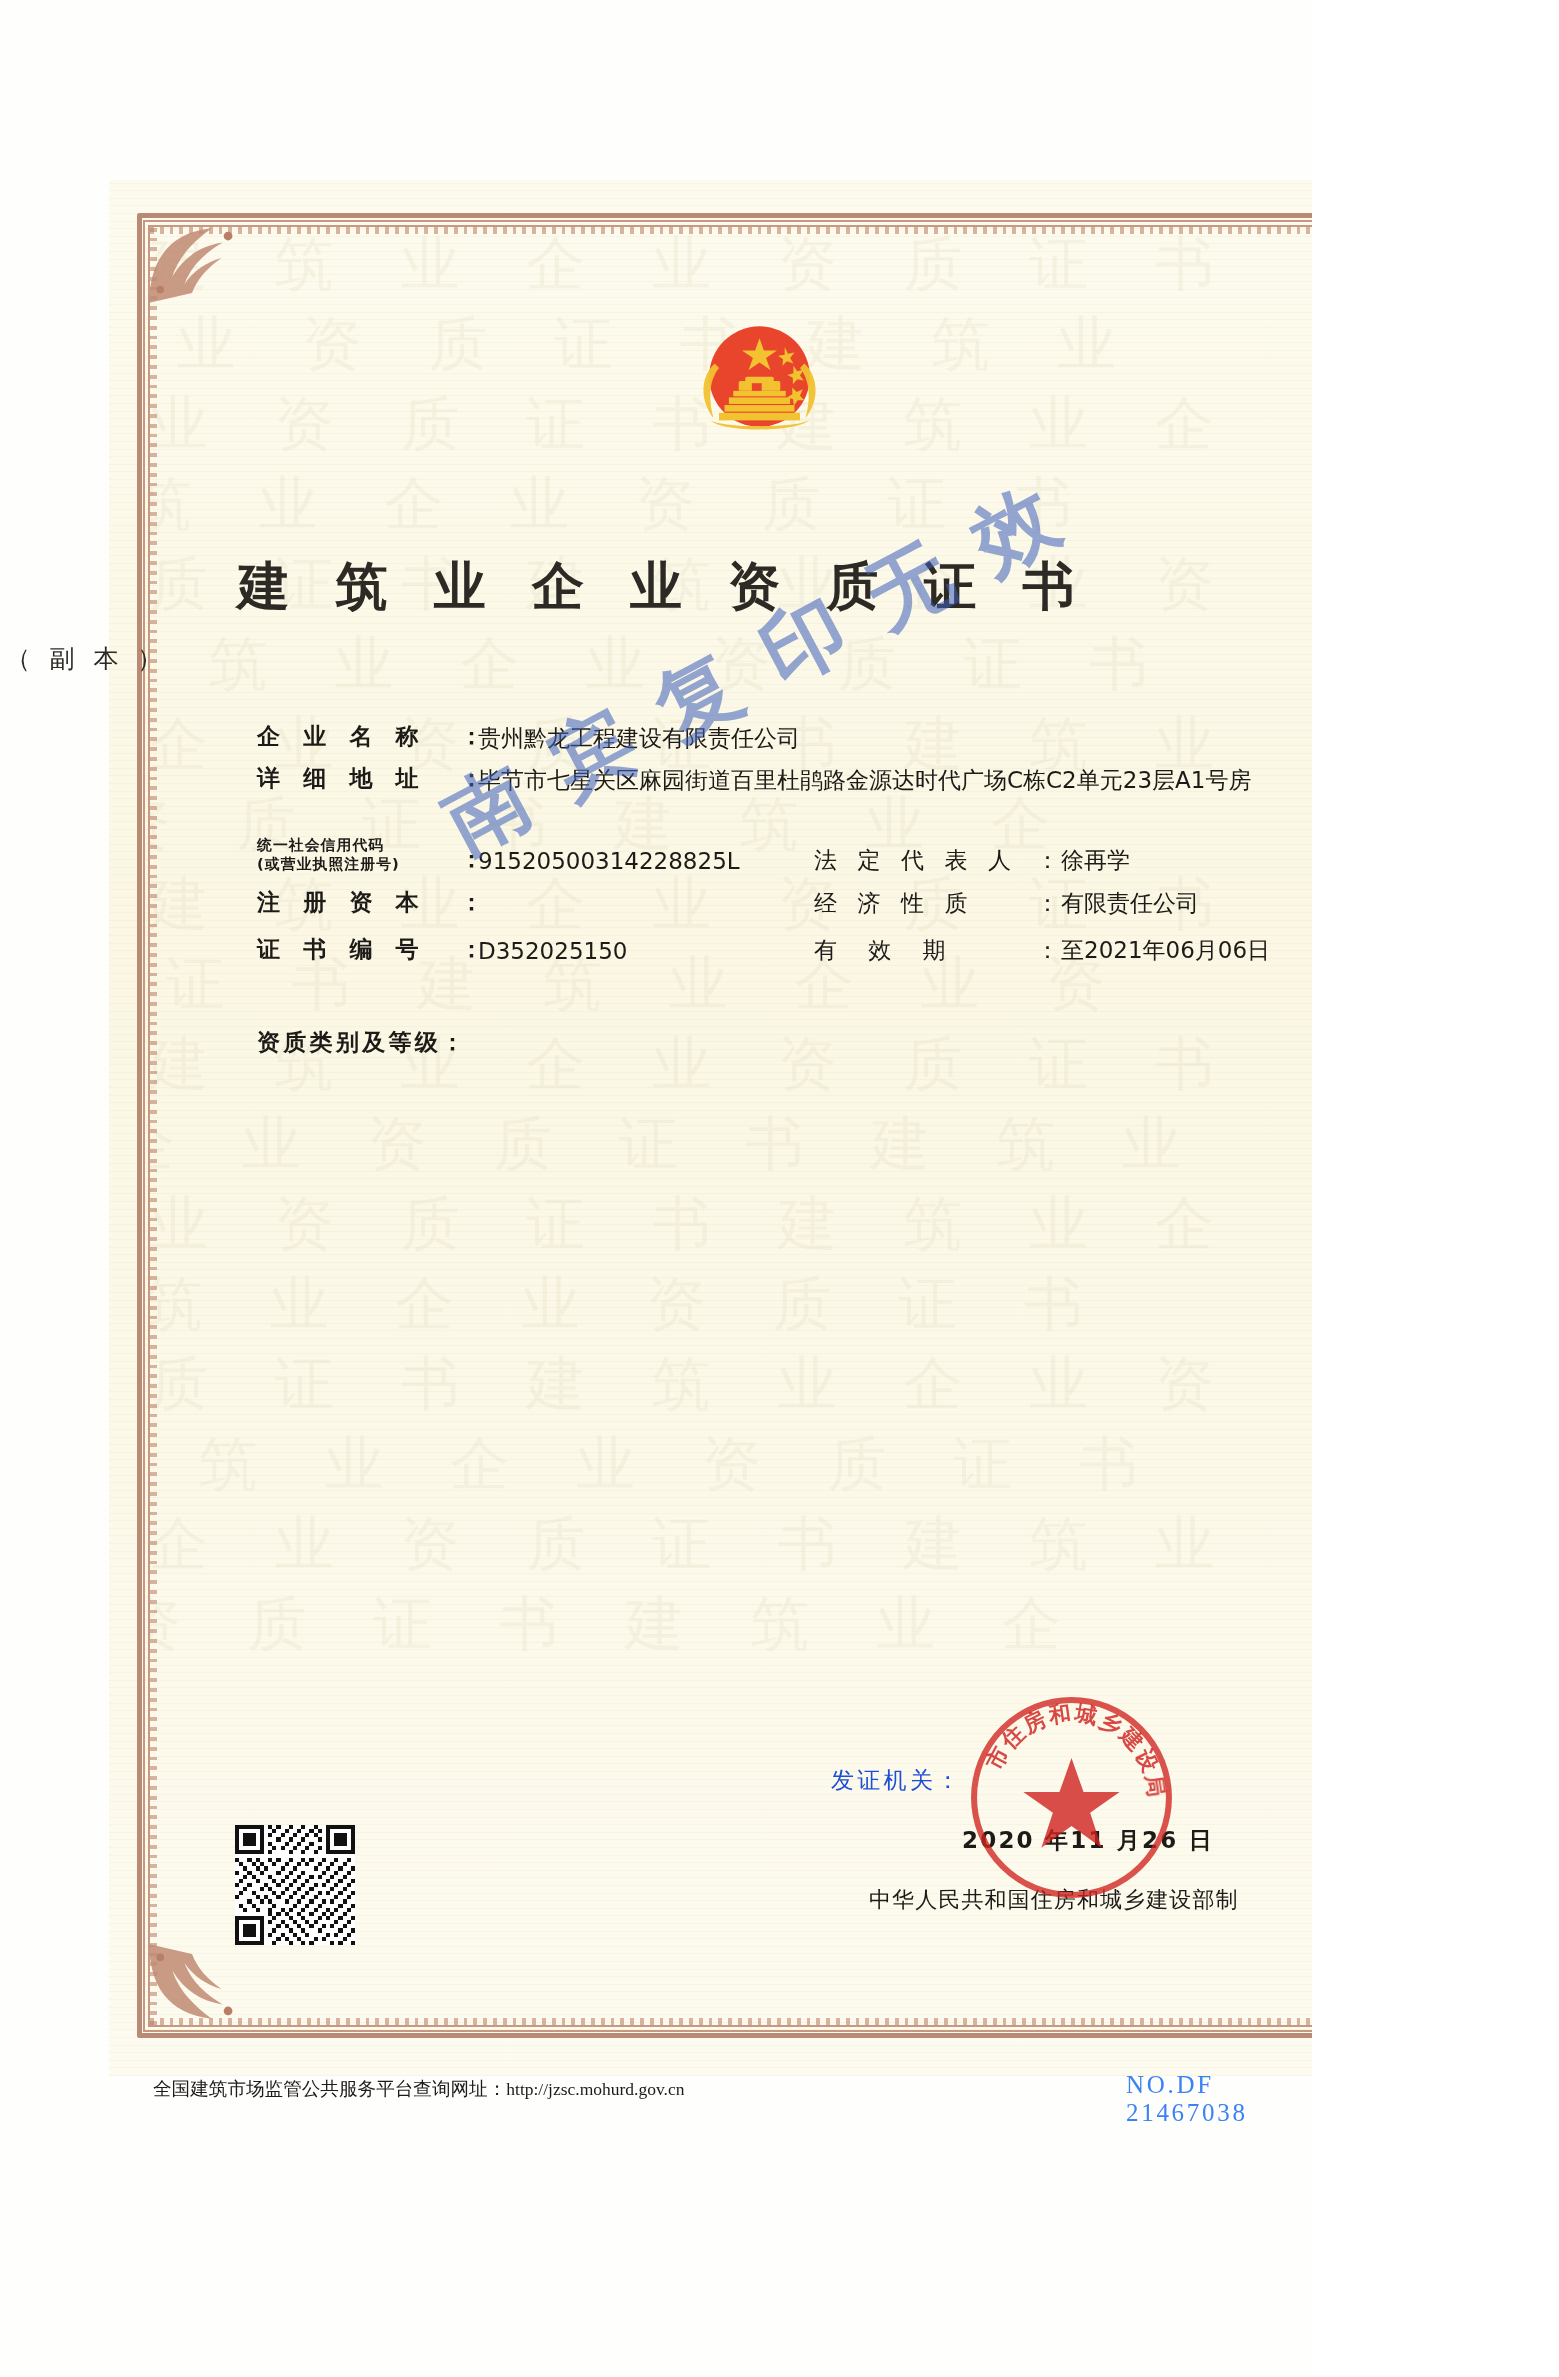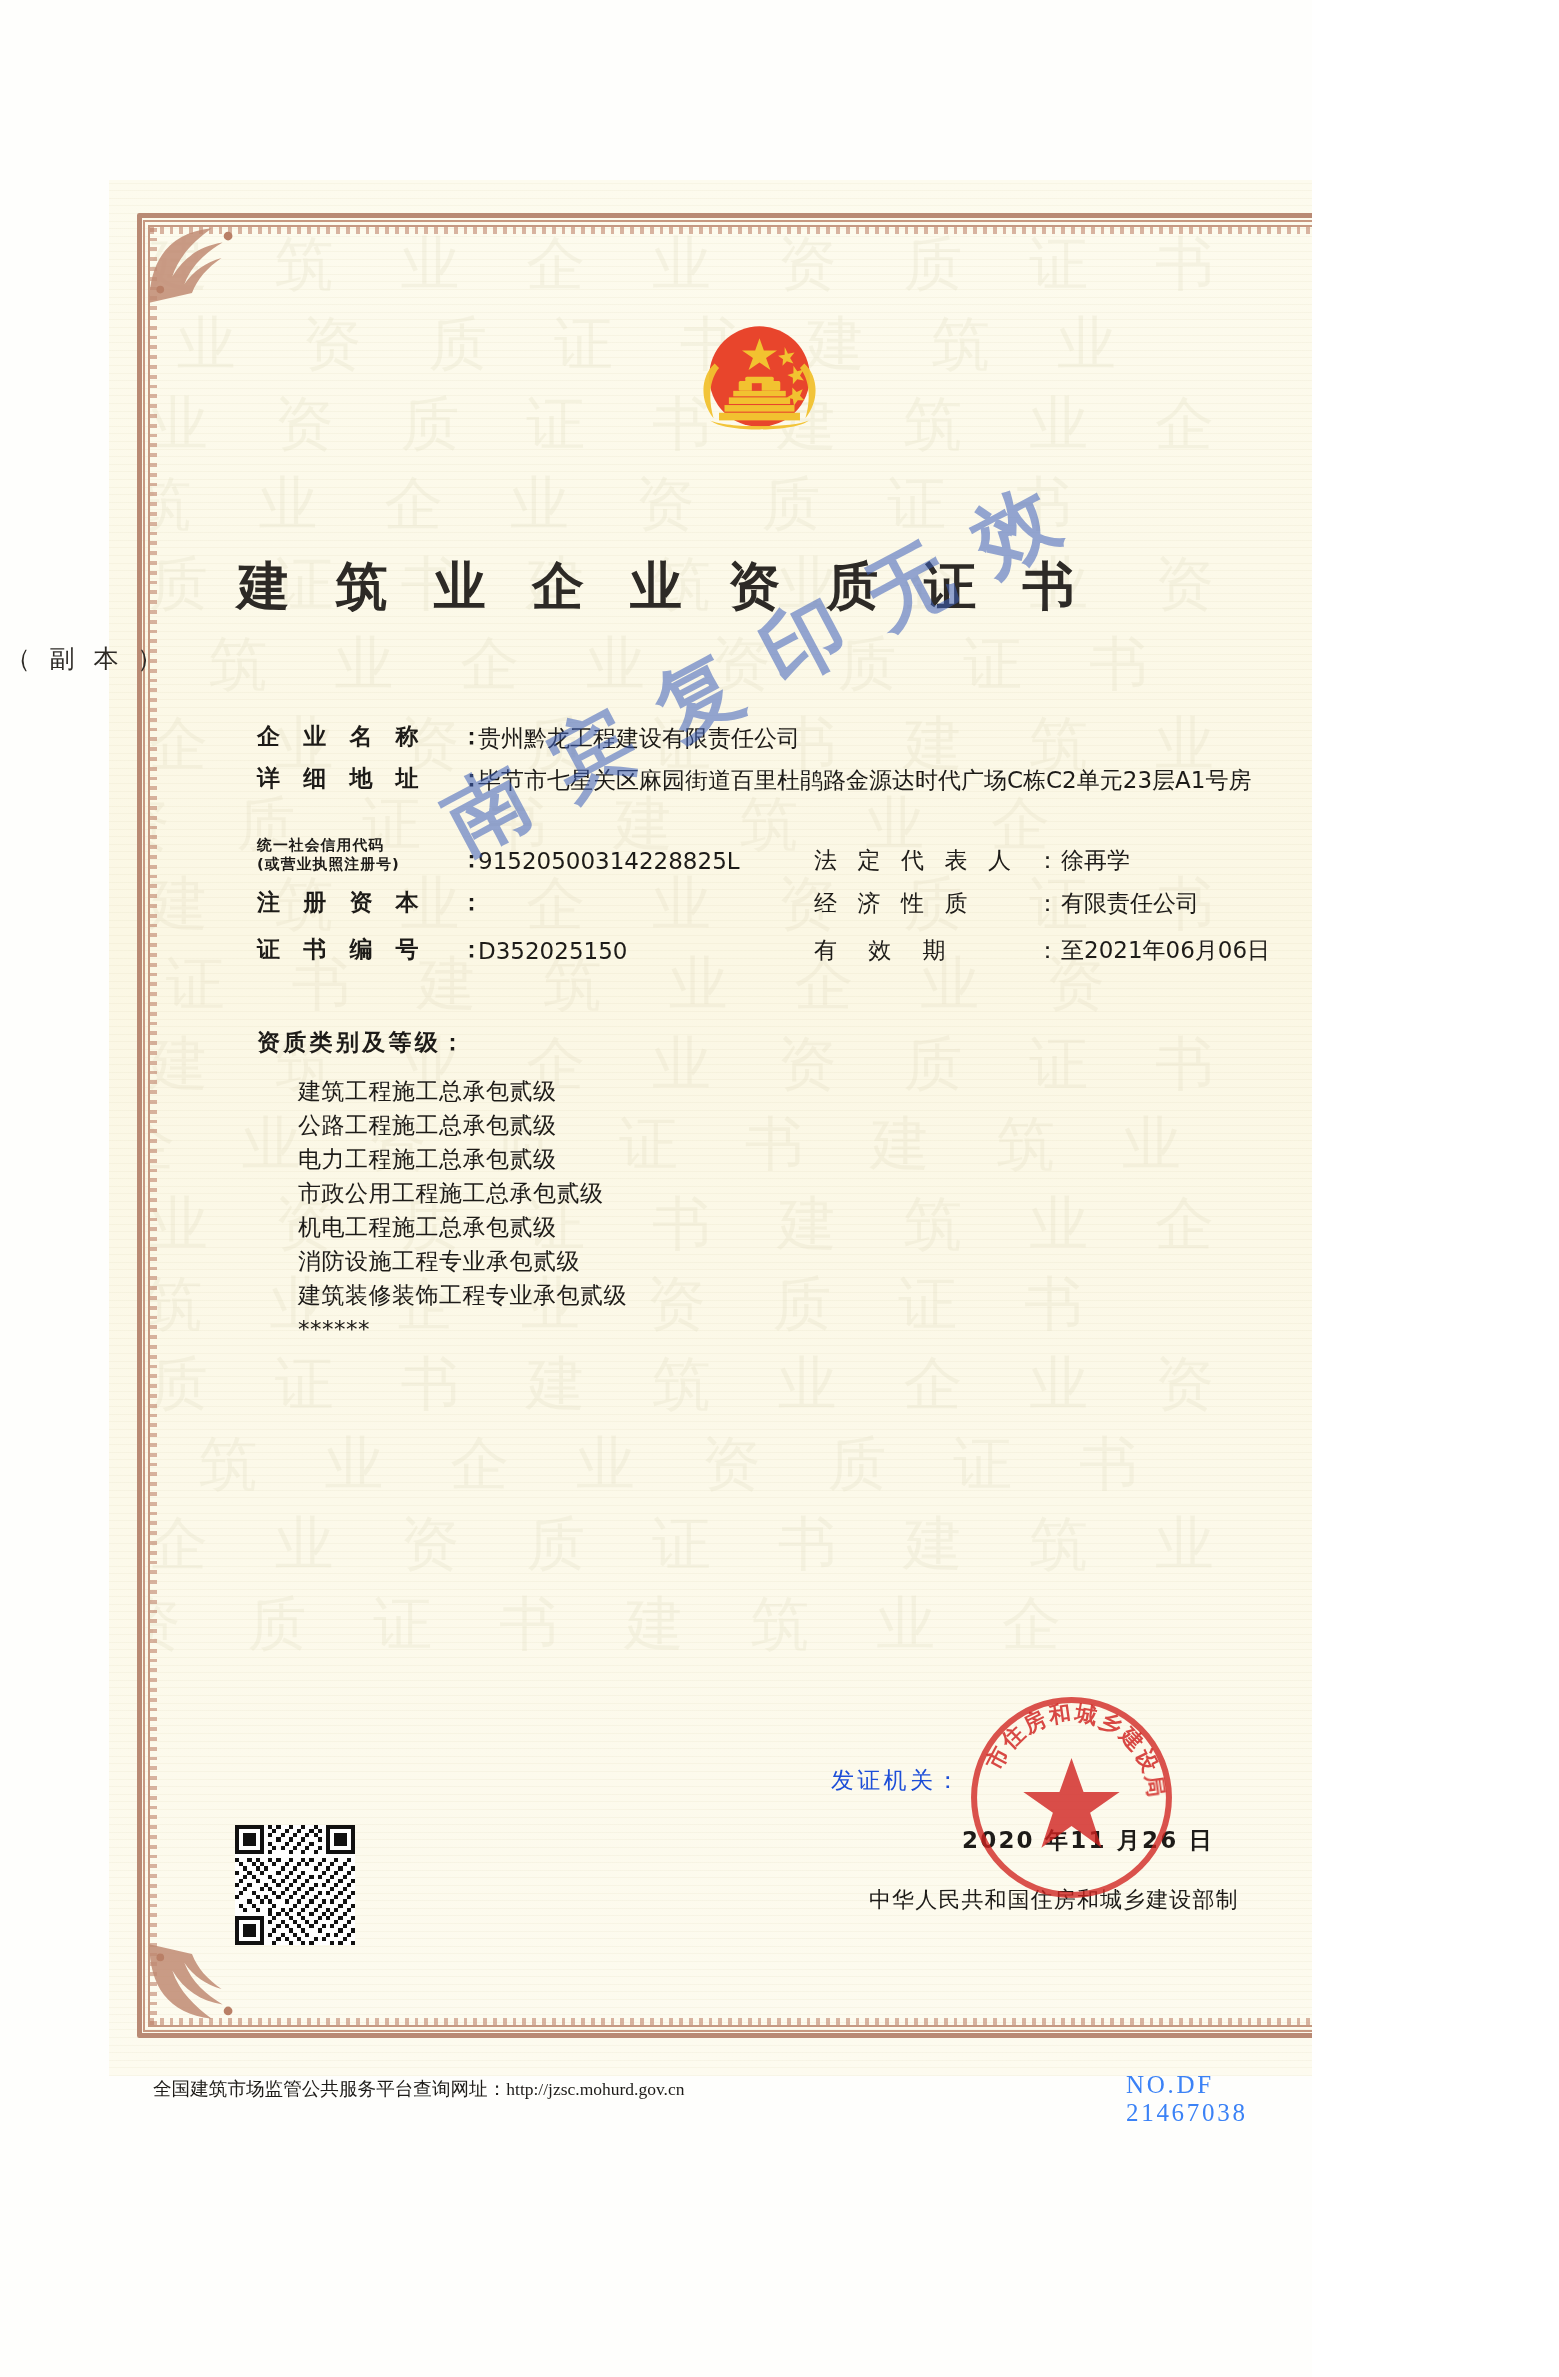--- a/index.html
+++ b/index.html
@@ -271,30 +271,20 @@
       <span class="fval">D352025150</span>
       <span class="midlabel" style="left:557px;top:1.1px;letter-spacing:12px">有 效 期</span>
       <span class="midlabel" style="left:779px;top:1.1px;letter-spacing:0">：</span>
       <span class="midval" style="left:804px;top:1.1px">至2021年06月06日</span>
     </div>
 
   </div>
 
   <div class="cat-title">资质类别及等级：</div>
 
-  <div class="cat-list">
-    <div>建筑工程施工总承包贰级</div>
-    <div>公路工程施工总承包贰级</div>
-    <div>电力工程施工总承包贰级</div>
-    <div>市政公用工程施工总承包贰级</div>
-    <div>机电工程施工总承包贰级</div>
-    <div>消防设施工程专业承包贰级</div>
-    <div>建筑装修装饰工程专业承包贰级</div>
-    <div>******</div>
-  </div>
 
   <div class="stamp-text">南 宾 复 印 无 效</div>
 
   <div class="issuer">发证机关：</div>
   <div class="issue-date">2020 年11 月26 日</div>
   <div class="maker">中华人民共和国住房和城乡建设部制</div>
 
   <div class="seal">
     <svg viewBox="0 0 400 400">
       <g opacity="0.78" fill="none" stroke="#d0221f" stroke-width="11">

